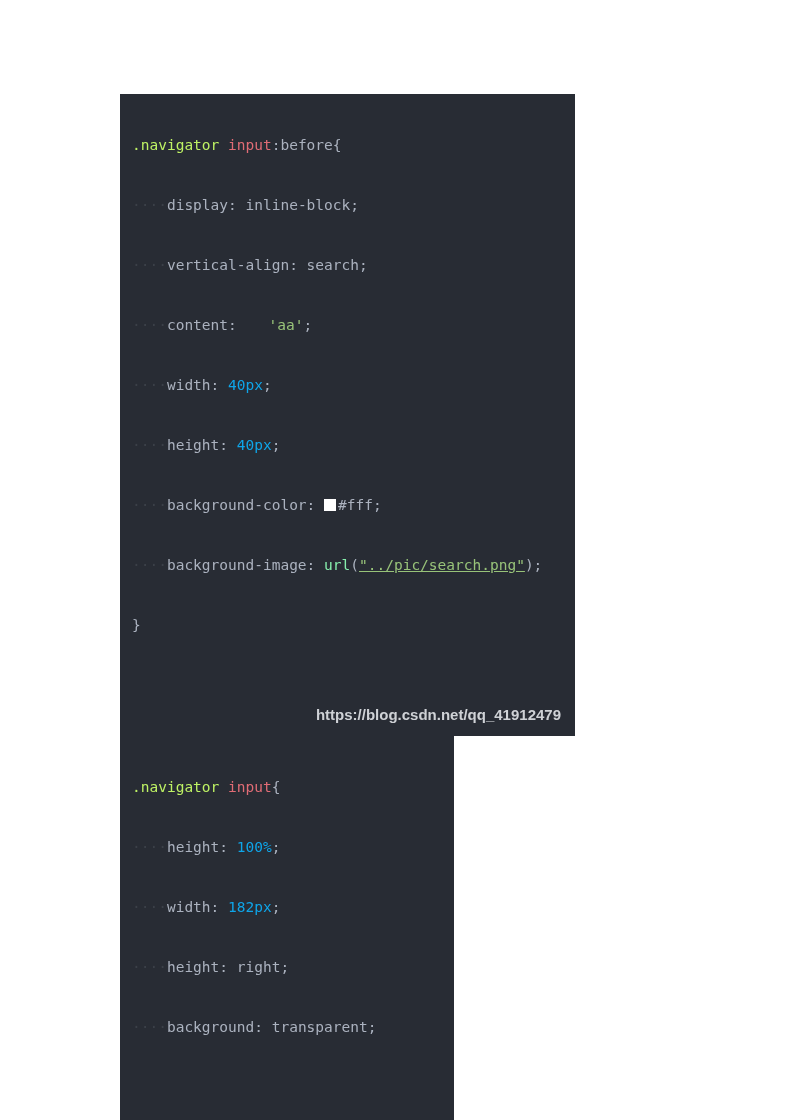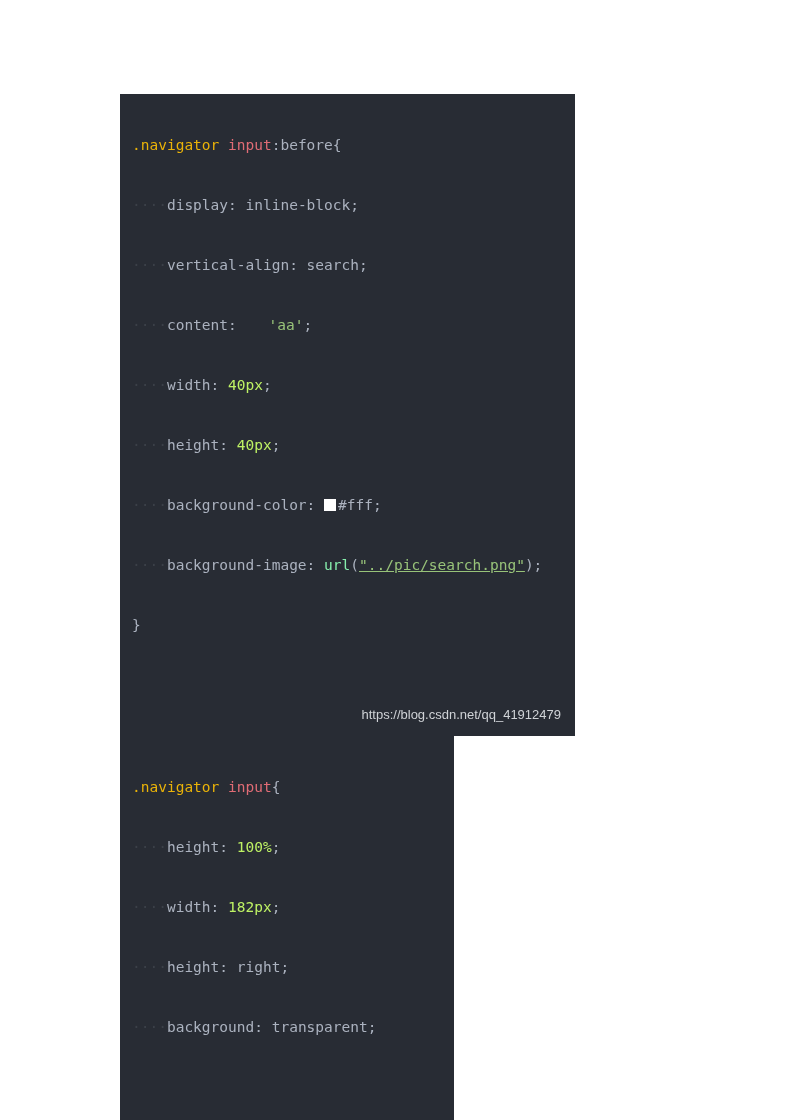--- a/index.html
+++ b/index.html
@@ -20,44 +20,45 @@
     color: #abb2bf;
     font-family: "Consolas", "Monaco", monospace;
     font-size: 14.5px;
     line-height: 30px;
     padding: 6px 10px 6px 12px;
     position: relative;
     white-space: pre;
   }
   .code-block-1 { width: 455px; }
   .code-block-2 { width: 334px; }
-  .tok-selector { color: #eab308; }
+  .tok-selector { color: #bef264; }
   .tok-tag { color: #e06c75; }
   .tok-pseudo { color: #abb2bf; }
   .tok-prop { color: #abb2bf; }
   .tok-string { color: #98c379; margin-left: 23px; }
   .tok-string-u { color: #98c379; text-decoration: underline; }
-  .tok-num { color: #bef264; }
+  .tok-num { color: #0ea5e9; }
   .tok-func { color: #86efac; }
   .tok-plain { color: #abb2bf; }
   .dots { color: #3b4048; }
   .swatch {
     display: inline-block;
     width: 12px;
     height: 12px;
     background: #ffffff;
     vertical-align: -1px;
     margin-right: 2px;
   }
   .watermark {
     position: absolute;
     right: 14px;
     color: #cfd2d6;
     font-family: Arial, sans-serif;
-    font-size: 13px;
+    font-size: 15px;
+    font-weight: bold;
   }
   .wm1 { bottom: 6px; }
   .para {
     margin: 18px 0 14px 0;
     font-family: "SimSun", "宋体", monospace;
     font-size: 14px;
     color: #333;
   }
   .link-line {
     margin: 0 0 22px 0;

